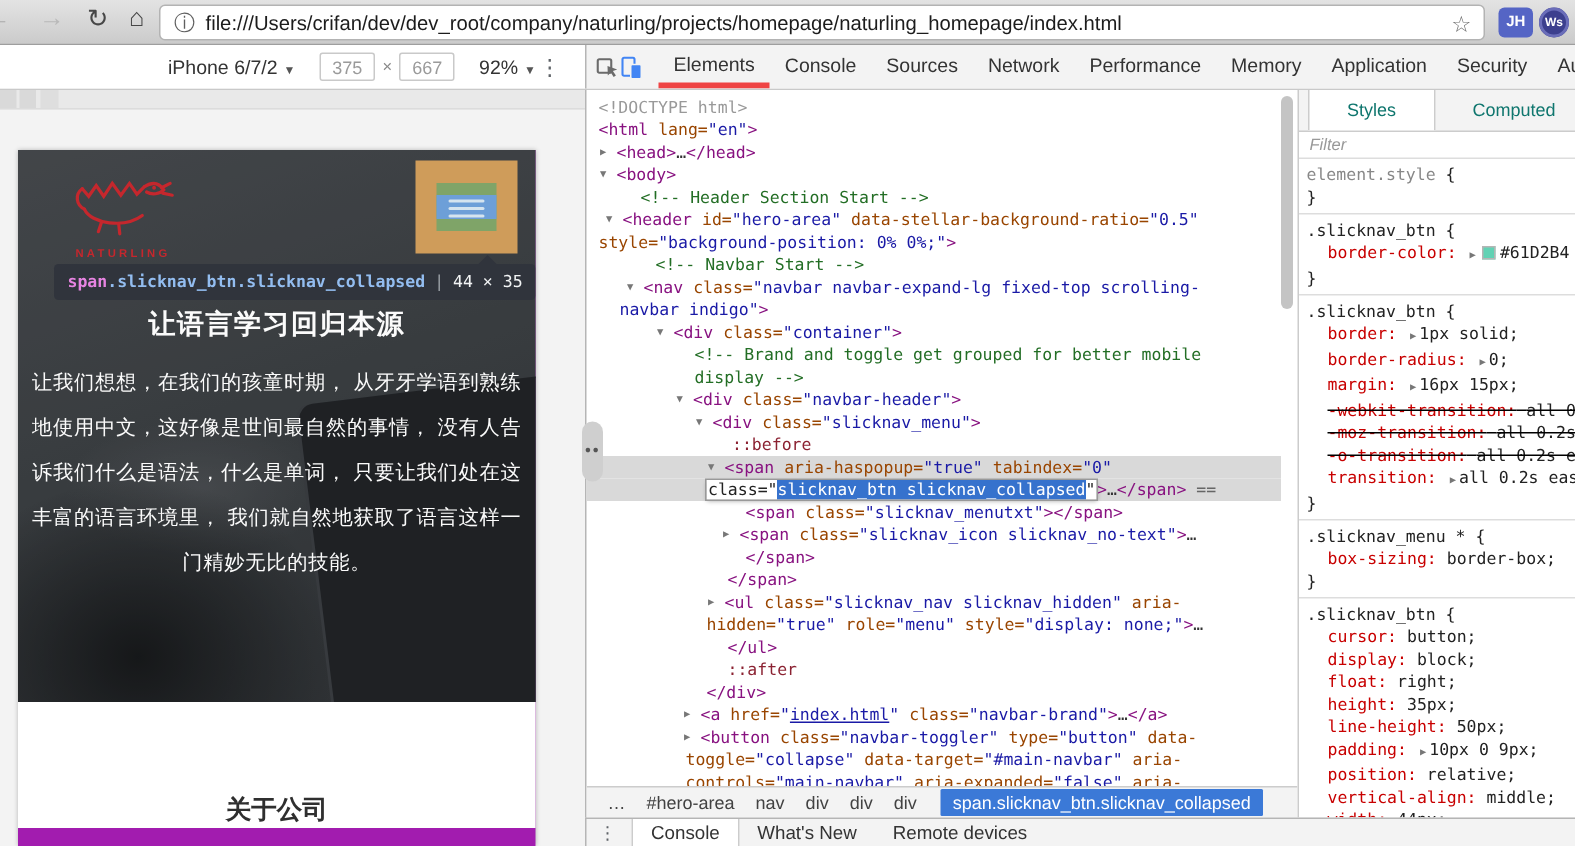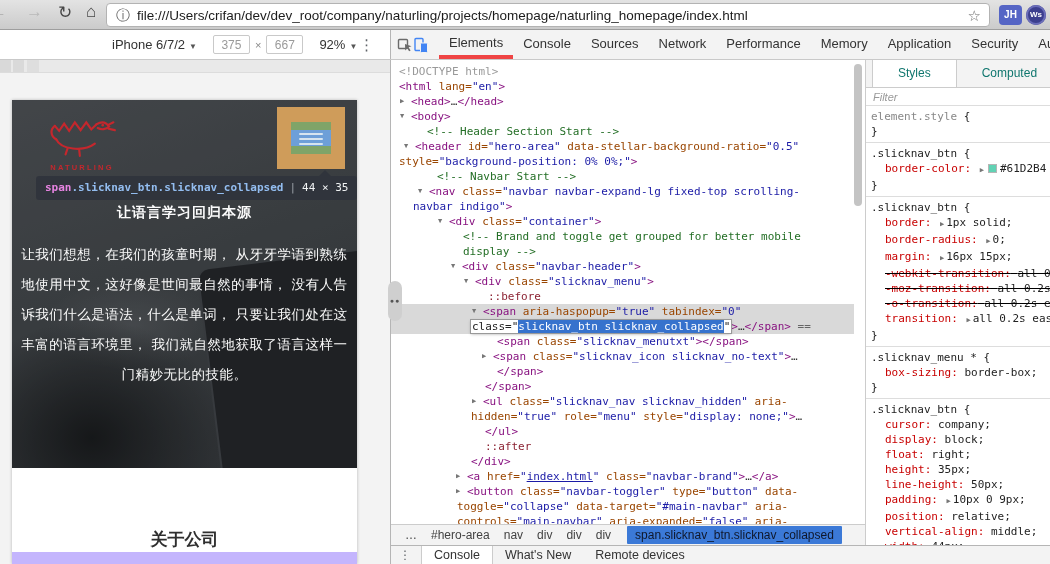--- a/index.html
+++ b/index.html
@@ -46,21 +46,21 @@
   .tb-sep { width:1px; height:20px; background:#ccc; margin:0 6px 0 4px; }
   .dt-tab { padding:0 10px; font-size:13px; color:#333; height:29px; line-height:28px; cursor:pointer; white-space:nowrap; }
   .dt-tab.active { border-bottom:4px solid #ef4444; line-height:26px; }
 
   
   .preview-pane { position:absolute; left:0; top:60px; width:390px; height:504px; background:#f3f3f3; overflow:hidden; }
   .ruler { position:absolute; left:0; top:0; width:390px; height:13px; background:#e9e9e9; border-bottom:1px solid #dcdcdc; }
   .ruler .cell1 { position:absolute; left:0;  top:0; width:11px; height:12px; background:#d9d9d9; }
   .ruler .cell2 { position:absolute; left:13px; top:0; width:11px; height:12px; background:#d9d9d9; }
   .ruler .cell3 { position:absolute; left:27px; top:0; width:12px; height:12px; background:#dedede; }
-  .viewport { position:absolute; left:12px; top:40px; width:345px; height:464px; background:#c4b5fd;
+  .viewport { position:absolute; left:12px; top:40px; width:345px; height:464px; background:#a21caf;
     box-shadow:0 0 3px rgba(0,0,0,.25); }
   .hero { position:absolute; left:0; top:0; width:345px; height:368px; overflow:hidden;
     background:linear-gradient(160deg,#4a4d51 0%,#3c4043 45%,#2c2f32 100%); }
   .hero .chair { position:absolute; left:-60px; bottom:-90px; width:280px; height:240px; border-radius:50%;
     background:radial-gradient(ellipse at center, rgba(8,9,10,.95), rgba(8,9,10,0) 70%); }
   .hero .desk  { position:absolute; left:30px; top:180px; width:180px; height:90px;
     background:radial-gradient(ellipse at center, rgba(130,132,136,.28), rgba(130,132,136,0) 70%); }
   .hero .monitor { position:absolute; right:-45px; bottom:-25px; width:190px; height:235px;
     background:#17191c; transform:rotate(-7deg); border-radius:10px; box-shadow:-2px 0 0 #3a3d41; }
   .hero .shade { position:absolute; inset:0; background:rgba(50,53,57,.30); }
@@ -75,21 +75,21 @@
   .el-tooltip { position:absolute; left:24px; top:76px; height:24px; background:rgba(48,52,60,.96);
     border-radius:3px; padding:0 9px; font-family:"DejaVu Sans Mono",monospace; font-size:11px;
     line-height:24px; white-space:nowrap; z-index:5; }
   .el-tooltip .tri { position:absolute; top:-6px; right:26px; width:0; height:0;
     border-left:6px solid transparent; border-right:6px solid transparent; border-bottom:6px solid rgba(48,52,60,.96); }
   .tt-tag { color:#e784e2; font-weight:bold; }
   .tt-cls { color:#93bdf0; font-weight:bold; }
   .tt-sep { color:#9aa0a6; margin:0 6px; }
   .tt-size { color:#f1f3f4; }
   .hero-title { position:absolute; left:0; top:104px; width:345px; text-align:center; color:#fbfbfb;
-    font-size:14px; font-weight:bold; letter-spacing:1px; z-index:2; }
+    font-size:18px; font-weight:bold; letter-spacing:1px; z-index:2; }
   .hero-para { position:absolute; left:6px; top:140px; width:333px; z-index:2; }
   .hero-line { height:30px; line-height:30px; text-align:center; color:#fbfbfb; font-size:13.5px; letter-spacing:.5px; white-space:nowrap; }
   .about { position:absolute; left:0; top:368px; width:345px; height:84px; background:#fff; }
   .about-h { margin-top:60px; text-align:center; font-size:17px; font-weight:bold; color:#2f2f2f; }
   .resize-chip { position:absolute; left:388px; top:281px; width:14px; height:40px; background:#cfcfcf;
     border-radius:7px; z-index:6; color:#555; font-size:7px; letter-spacing:1px; text-align:center; line-height:40px; cursor:col-resize; }
 
   
   .elements-pane { position:absolute; left:390px; top:60px; width:475px; height:485px; background:#fff;
     border-left:1px solid #b5b5b5; overflow:hidden; }
@@ -102,21 +102,21 @@
   .g{color:#999;} .t{color:#881280;} .a{color:#994500;} .v{color:#1a1aa6;}
   .c{color:#236e25;} .p{color:#8b2232;} .e{color:#333;} .q{color:#666;}
   .l{color:#1a1aa6; text-decoration:underline; cursor:pointer;}
   .editbox { background:#fff; outline:1px solid #999; box-shadow:0 1px 3px rgba(0,0,0,.35); padding:0 1px; }
   .ek { color:#222; }
   .selhl { background:#3672cd; color:#fff; }
   .el-scroll { position:absolute; right:3px; top:4px; width:8px; height:142px; background:#c4c4c4; border-radius:4px; cursor:pointer; }
   .crumbs { position:absolute; left:0; bottom:0; width:475px; height:21px; background:#f3f3f3;
     border-top:1px solid #ccc; display:flex; align-items:center; overflow:hidden; }
   .crumb { font-size:12px; color:#424242; margin-left:14px; white-space:nowrap; cursor:pointer; }
-  .crumb.sel { background:#3b79d7; color:#0f172a; padding:2px 8px; margin-left:16px; border-radius:1px; }
+  .crumb.sel { background:#3b79d7; color:#ffffff; padding:2px 8px; margin-left:16px; border-radius:1px; }
 
   
   .styles-pane { position:absolute; left:865px; top:60px; width:185px; height:485px; background:#fff;
     border-left:1px solid #ccc; overflow:hidden; }
   .st-tabs { height:28px; background:#f3f3f3; border-bottom:1px solid #ccc; display:flex; align-items:stretch; overflow:hidden; }
   .st-tab { padding:0 25px; font-size:12px; color:#0f766e; line-height:27px; white-space:nowrap; cursor:pointer; }
   .st-tab.active { background:#fff; border-left:1px solid #ccc; border-right:1px solid #ccc; margin-left:6px; }
   .st-filter { height:18px; line-height:18px; border-bottom:1px solid #ddd; font-size:11px; color:#999; padding-left:7px;font-style:italic; }
   .rule { border-bottom:1px solid #ddd; padding:3px 0 3px 5px; font-family:"DejaVu Sans Mono",monospace;
     font-size:11px; line-height:15px; white-space:nowrap; overflow:hidden; }
@@ -325,21 +325,21 @@
           <div class="decl"><span class="prop">transition:</span><span class="pv"> </span><span class="varr">▶</span><span class="pv">all 0.2s ease;</span></div>
           <div class="brace">}</div>
         </div>
         <div class="rule">
           <div><span class="sel">.slicknav_menu *</span><span class="brace"> {</span></div>
           <div class="decl"><span class="prop">box-sizing:</span><span class="pv"> </span><span class="pv">border-box;</span></div>
           <div class="brace">}</div>
         </div>
         <div class="rule">
           <div><span class="sel">.slicknav_btn</span><span class="brace"> {</span></div>
-          <div class="decl"><span class="prop">cursor:</span><span class="pv"> </span><span class="pv">company;</span></div>
+          <div class="decl"><span class="prop">cursor:</span><span class="pv"> </span><span class="pv">button;</span></div>
           <div class="decl"><span class="prop">display:</span><span class="pv"> </span><span class="pv">block;</span></div>
           <div class="decl"><span class="prop">float:</span><span class="pv"> </span><span class="pv">right;</span></div>
           <div class="decl"><span class="prop">height:</span><span class="pv"> </span><span class="pv">35px;</span></div>
           <div class="decl"><span class="prop">line-height:</span><span class="pv"> </span><span class="pv">50px;</span></div>
           <div class="decl"><span class="prop">padding:</span><span class="pv"> </span><span class="varr">▶</span><span class="pv">10px 0 9px;</span></div>
           <div class="decl"><span class="prop">position:</span><span class="pv"> </span><span class="pv">relative;</span></div>
           <div class="decl"><span class="prop">vertical-align:</span><span class="pv"> </span><span class="pv">middle;</span></div>
           <div class="decl"><span class="prop">width:</span><span class="pv"> </span><span class="pv">44px;</span></div>
         </div>
       </div>

